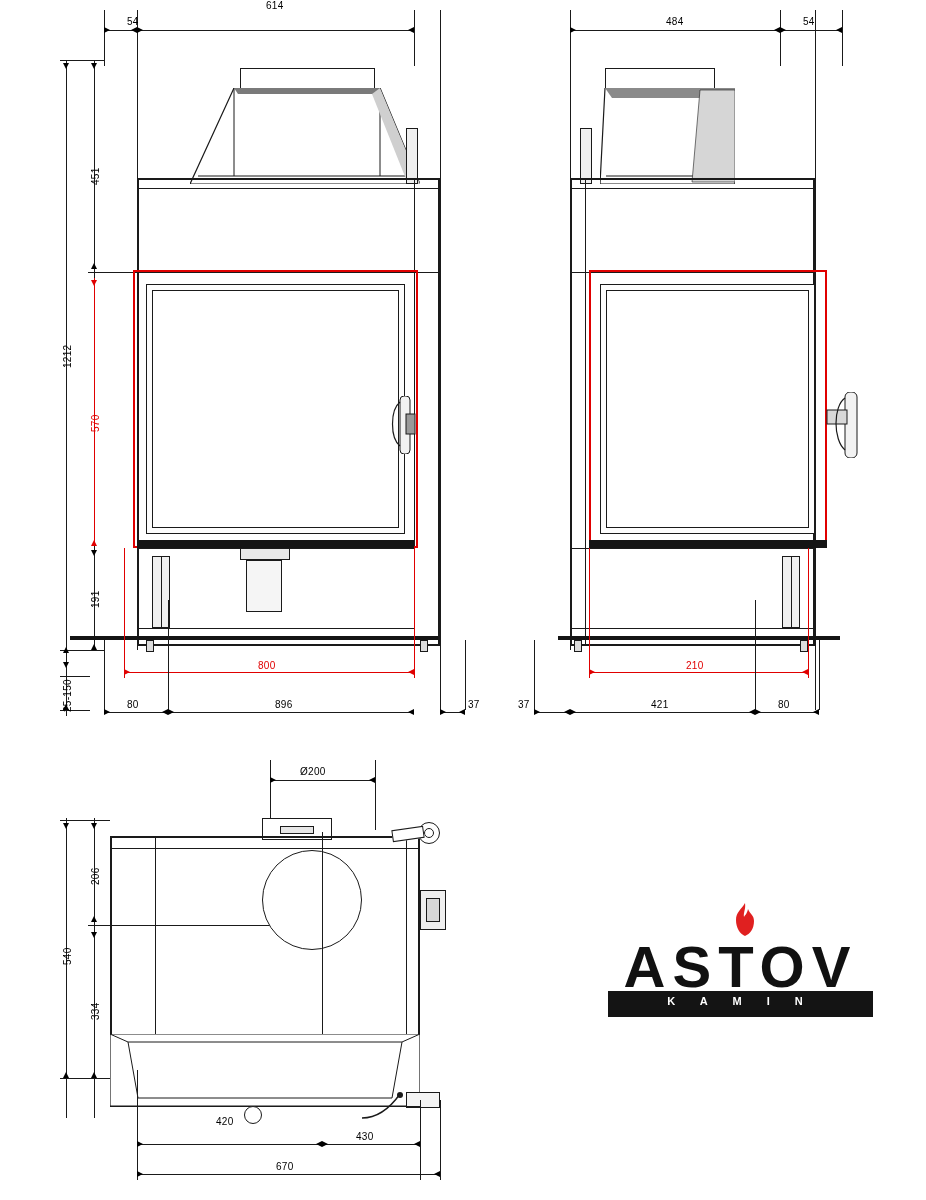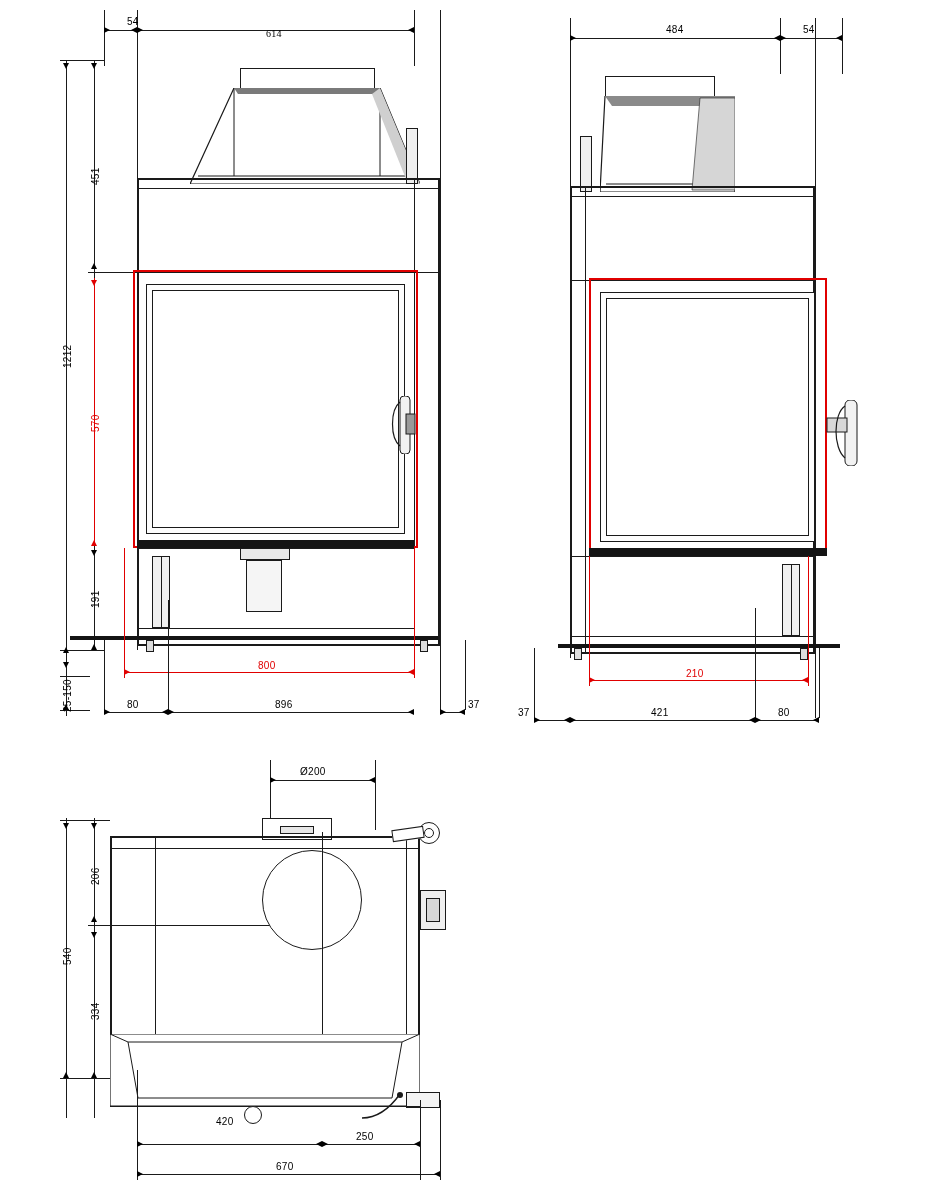--- a/index.html
+++ b/index.html
@@ -49,21 +49,21 @@
     <div class="ln vl thin" style="left:440px;top:10px;height:700px;"></div>
 
     <div class="ln hl thin" style="left:104px;top:30px;width:33px;"></div>
     <div class="arrowR" style="left:104px;top:27px;"></div>
     <div class="arrowL" style="left:131px;top:27px;"></div>
     <div class="dim-txt" style="left:127px;top:16px;">54</div>
 
     <div class="ln hl thin" style="left:137px;top:30px;width:277px;"></div>
     <div class="arrowR" style="left:137px;top:27px;"></div>
     <div class="arrowL" style="left:408px;top:27px;"></div>
-    <div class="dim-txt" style="left:266px;top:28px;font-family:Liberation Serif, serif;">614</div>
+    <div class="dim-txt" style="left:266px;top:0;">614</div>
 
     <div class="ln vl thin" style="left:94px;top:60px;height:590px;"></div>
     <div class="ln vl thin" style="left:66px;top:60px;height:600px;"></div>
     <div class="ln hl thin" style="left:60px;top:60px;width:44px;"></div>
     <div class="ln hl thin" style="left:88px;top:272px;width:50px;"></div>
     <div class="ln hl thin" style="left:60px;top:650px;width:44px;"></div>
     <div class="ln hl thin" style="left:60px;top:676px;width:30px;"></div>
     <div class="ln hl thin" style="left:60px;top:710px;width:30px;"></div>
 
     <div class="arrowD" style="left:91px;top:63px;"></div>
@@ -152,21 +152,21 @@
     <div class="arrowR" style="left:168px;top:709px;"></div>
     <div class="arrowL" style="left:408px;top:709px;"></div>
     <div class="dim-txt" style="left:275px;top:699px;">896</div>
 
     <div class="ln hl thin" style="left:440px;top:712px;width:25px;"></div>
     <div class="arrowR" style="left:440px;top:709px;"></div>
     <div class="arrowL" style="left:459px;top:709px;"></div>
     <div class="dim-txt" style="left:468px;top:699px;">37</div>
   </div>
 
-  <div class="abs" style="left:470px;top:8px;width:456px;height:740px;">
+  <div class="abs" style="left:470px;top:0;width:456px;height:740px;">
 
     <div class="ln vl thin" style="left:100px;top:10px;height:640px;"></div>
     <div class="ln vl thin" style="left:310px;top:10px;height:56px;"></div>
     <div class="ln vl thin" style="left:345px;top:10px;height:700px;"></div>
     <div class="ln vl thin" style="left:372px;top:10px;height:56px;"></div>
 
     <div class="ln hl thin" style="left:100px;top:30px;width:210px;"></div>
     <div class="arrowR" style="left:100px;top:27px;"></div>
     <div class="arrowL" style="left:304px;top:27px;"></div>
     <div class="dim-txt" style="left:196px;top:16px;">484</div>
@@ -307,23 +307,33 @@
     <div class="ln vl thin" style="left:137px;top:330px;height:110px;"></div>
     <div class="ln vl thin" style="left:420px;top:360px;height:80px;"></div>
     <div class="ln hl thin" style="left:137px;top:404px;width:185px;"></div>
     <div class="arrowR" style="left:137px;top:401px;"></div>
     <div class="arrowL" style="left:316px;top:401px;"></div>
     <div class="dim-txt" style="left:216px;top:376px;">420</div>
 
     <div class="ln hl thin" style="left:322px;top:404px;width:98px;"></div>
     <div class="arrowR" style="left:322px;top:401px;"></div>
     <div class="arrowL" style="left:414px;top:401px;"></div>
-    <div class="dim-txt" style="left:356px;top:391px;">250</div>
+    <div class="dim-txt" style="left:356px;top:391px;">430</div>
 
     <div class="ln hl thin" style="left:137px;top:434px;width:303px;"></div>
     <div class="arrowR" style="left:137px;top:431px;"></div>
     <div class="arrowL" style="left:434px;top:431px;"></div>
     <div class="ln vl thin" style="left:440px;top:360px;height:80px;"></div>
     <div class="dim-txt" style="left:276px;top:421px;">670</div>
   </div>
 
+  <div id="logo">
+    <div class="flame">
+      <svg width="26" height="34" viewBox="0 0 26 34" style="display:block">
+        <path d="M13 0 C9 7 4 9 4 17 C4 25 8 31 13 33 C18 31 22 26 22 18 C22 12 18 11 16 6 C15 11 13 12 12 14 C11 10 14 6 13 0 Z" fill="#e02020"></path>
+      </svg>
+    </div>
+    <div class="word">ASTOV</div>
+    <div class="bar"></div>
+    <div class="sub">K A M I N</div>
+  </div>
 
 </div>
 
 </body></html>

